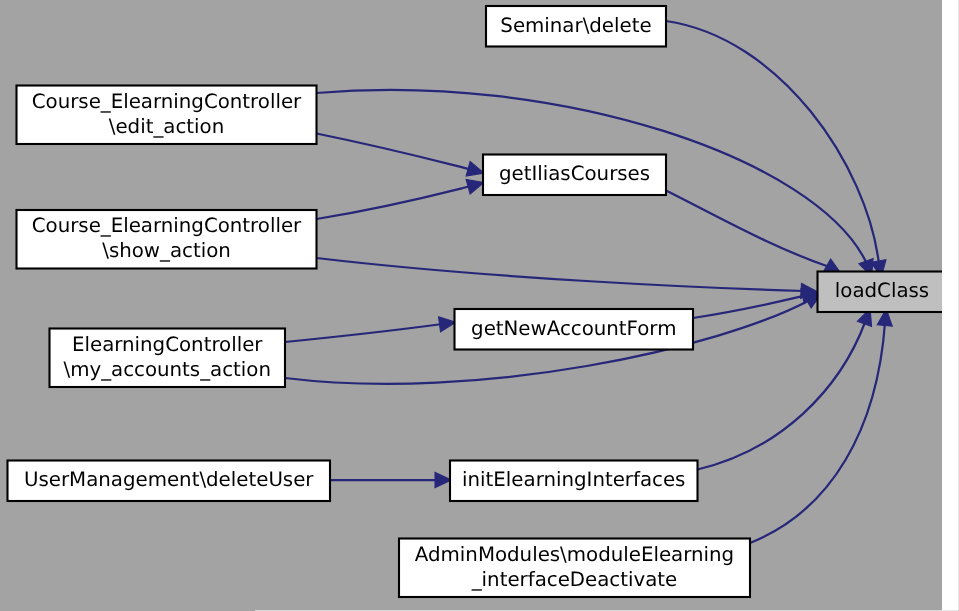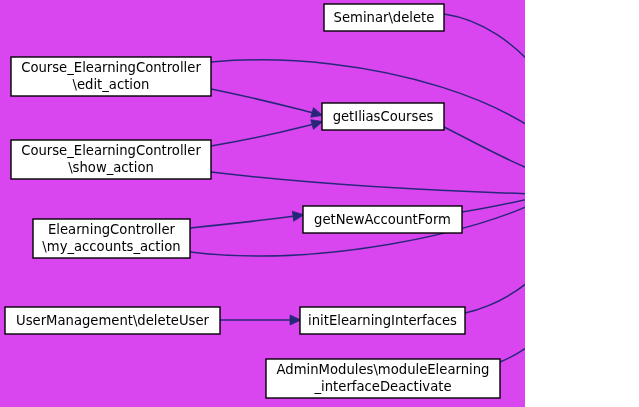--- a/index.html
+++ b/index.html
@@ -2,23 +2,23 @@
 <html><head>
 <meta charset="utf-8">
 <style>
   html, body {
     margin: 0;
     padding: 0;
     background: #ffffff;
   }
   #graph-root {
     position: relative;
-    width: 525px;
+    width: 628px;
     height: 407px;
-    background: #d946ef;
+    background: #a3a3a3;
     font-family: "DejaVu Sans", sans-serif;
     overflow: hidden;
   }
   svg#callgraph {
     display: block;
     width: 639px;
     height: 407px;
   }
   .node-box {
     fill: #ffffff;

